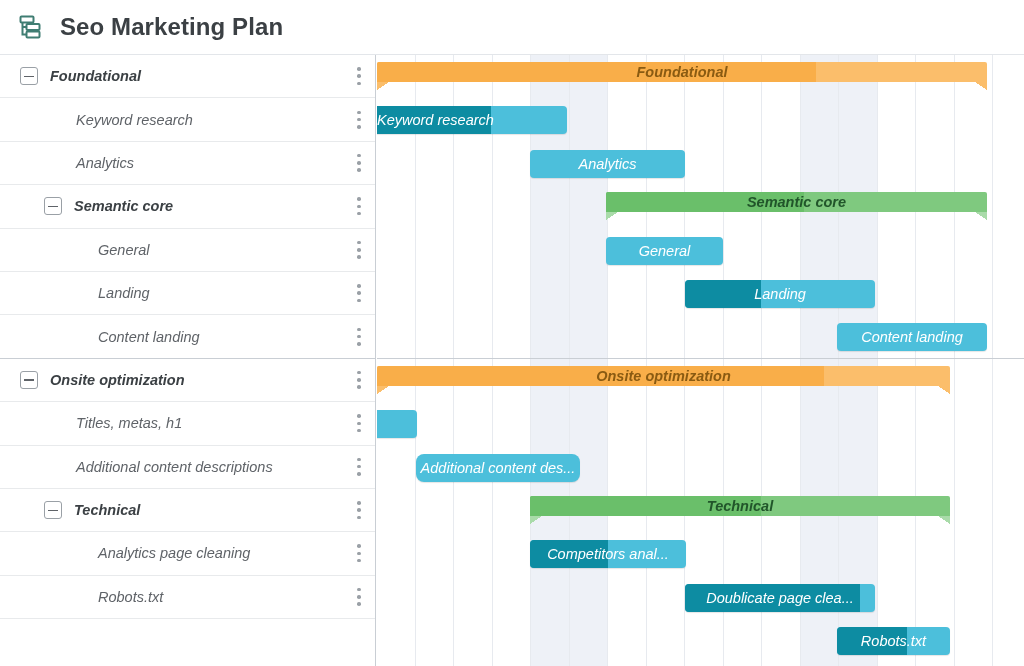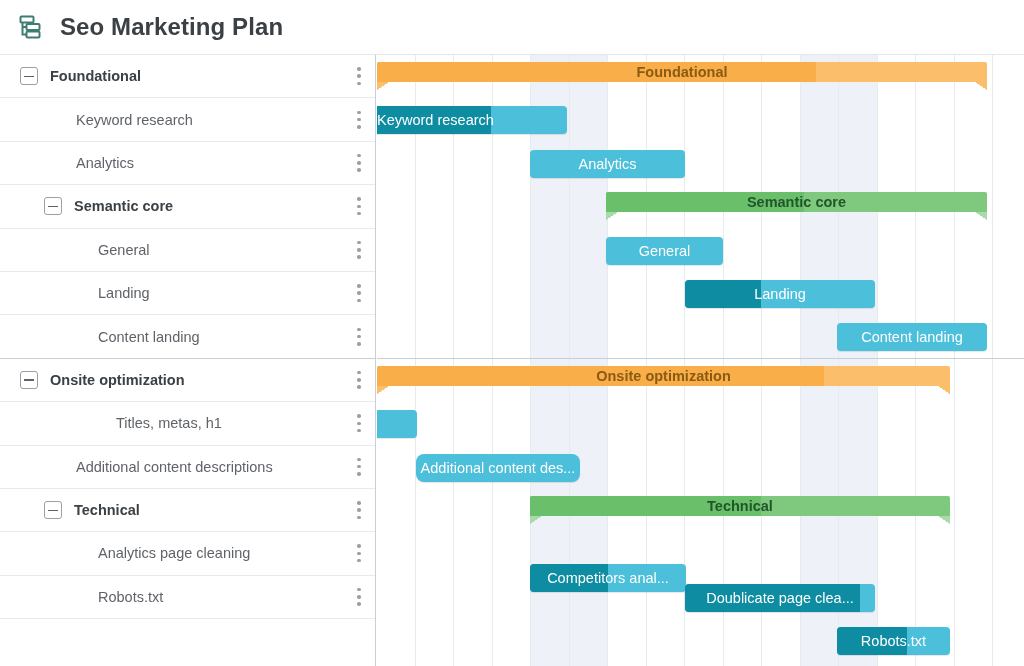--- a/index.html
+++ b/index.html
@@ -44,20 +44,21 @@
     color: #3b4044;
     letter-spacing: 0.1px;
   }
 
   
   .body-area {
     position: absolute;
     left: 0; top: 55px;
     width: 1024px;
     height: 611px;
+    font-style: italic;
   }
 
   
   .tree {
     position: absolute;
     left: 0; top: 0;
     width: 376px;
     height: 611px;
     background: #ffffff;
     border-right: 1px solid #c9ced4;
@@ -345,21 +346,21 @@
           <div class="indent-0" style="display: flex; align-items: center;">
             <span class="toggle toggle-gap"></span>
             <span class="tree-label bold">Onsite optimization</span>
           </div>
           <span class="kebab">
             <i></i>
             <i></i>
             <i></i>
           </span>
         </div>
-        <div class="tree-row" style="height: 43.4px; padding-left: 40px;">
+        <div class="tree-row" style="height: 43.4px;">
           <div class="indent-1" style="display: flex; align-items: center;">
             <span class="tree-label">Titles, metas, h1</span>
           </div>
           <span class="kebab">
             <i></i>
             <i></i>
             <i></i>
           </span>
         </div>
         <div class="tree-row" style="height: 43.4px;">
@@ -493,21 +494,21 @@
           <div class="bar-row" style="top: 434px; height: 43.4px;">
             <div class="sbar green" style="left: 153px; width: 420px;">
               <div class="sbody"></div>
               <div class="sprog" style="width: 55%;"></div>
               <div class="tail-l"></div>
               <div class="tail-r"></div>
               <div class="stext">Technical</div>
             </div>
           </div>
           <div class="bar-row" style="top: 477.4px; height: 43.4px;">
-            <div class="bar" style="left: 153px; width: 156px; margin-top: 24px;">
+            <div class="bar" style="left: 153px; width: 156px;">
               <div class="prog" style="width: 50%;"></div>
               <div class="btext">Competitors anal...</div>
             </div>
           </div>
           <div class="bar-row" style="top: 520.8px; height: 43.4px;">
             <div class="bar" style="left: 308px; width: 190px;">
               <div class="prog" style="width: 92%;"></div>
               <div class="btext">Doublicate page clea...</div>
             </div>
           </div>

